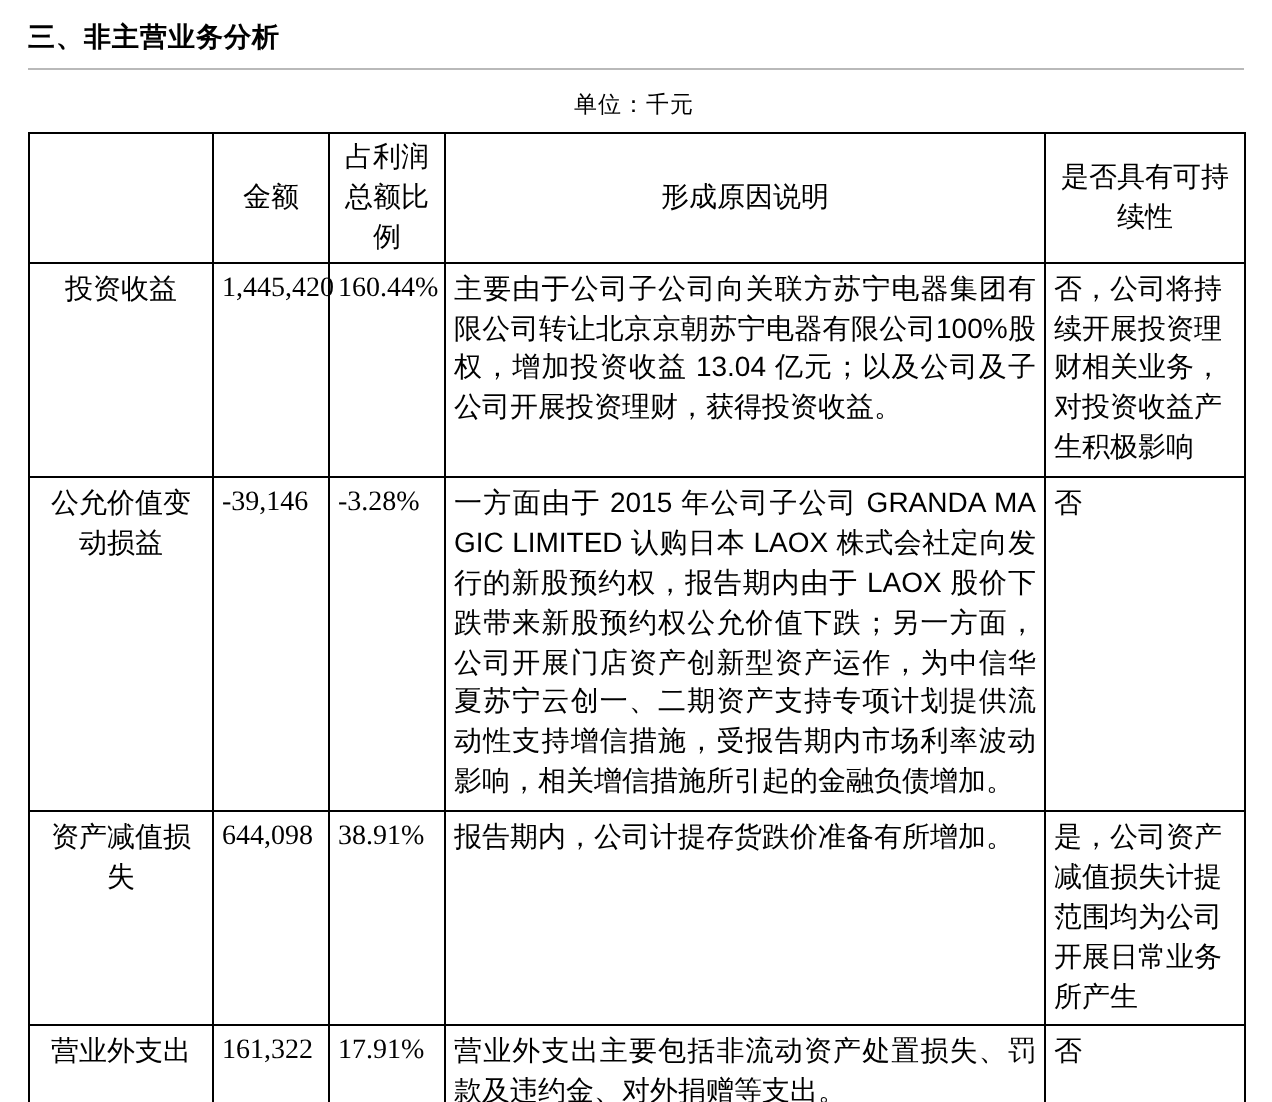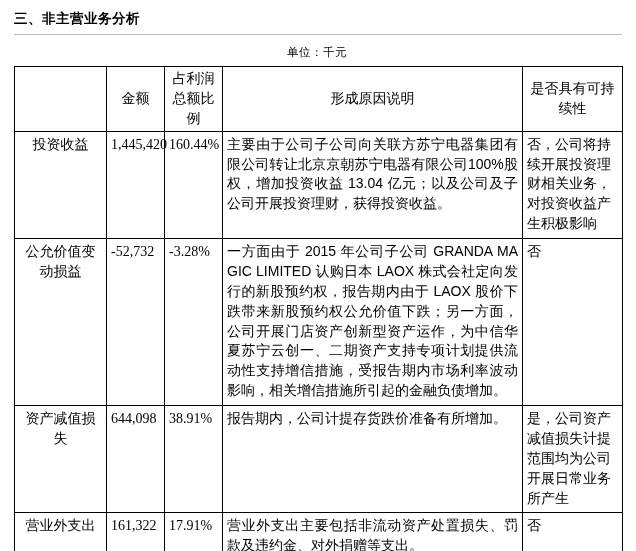--- a/index.html
+++ b/index.html
@@ -115,21 +115,21 @@
     <tbody>
       <tr>
         <td class="item">投资收益</td>
         <td class="num">1,445,420</td>
         <td class="num">160.44%</td>
         <td class="reason">主要由于公司子公司向关联方苏宁电器集团有限公司转让北京京朝苏宁电器有限公司100%股权，增加投资收益 13.04 亿元；以及公司及子公司开展投资理财，获得投资收益。</td>
         <td class="sustain">否，公司将持续开展投资理财相关业务，对投资收益产生积极影响</td>
       </tr>
       <tr>
         <td class="item">公允价值变动损益</td>
-        <td class="num">-52,732</td>
+        <td class="num">-39,146</td>
         <td class="num">-3.28%</td>
         <td class="reason">一方面由于 2015 年公司子公司 GRANDA MAGIC LIMITED 认购日本 LAOX 株式会社定向发行的新股预约权，报告期内由于 LAOX 股价下跌带来新股预约权公允价值下跌；另一方面，公司开展门店资产创新型资产运作，为中信华夏苏宁云创一、二期资产支持专项计划提供流动性支持增信措施，受报告期内市场利率波动影响，相关增信措施所引起的金融负债增加。</td>
         <td class="sustain">否</td>
       </tr>
       <tr>
         <td class="item">资产减值损失</td>
         <td class="num">644,098</td>
         <td class="num">38.91%</td>
         <td class="reason">报告期内，公司计提存货跌价准备有所增加。</td>
         <td class="sustain">是，公司资产减值损失计提范围均为公司开展日常业务所产生</td>

